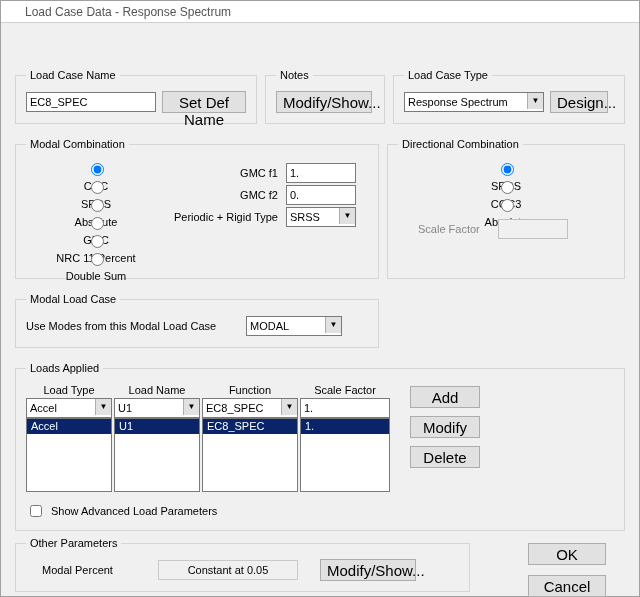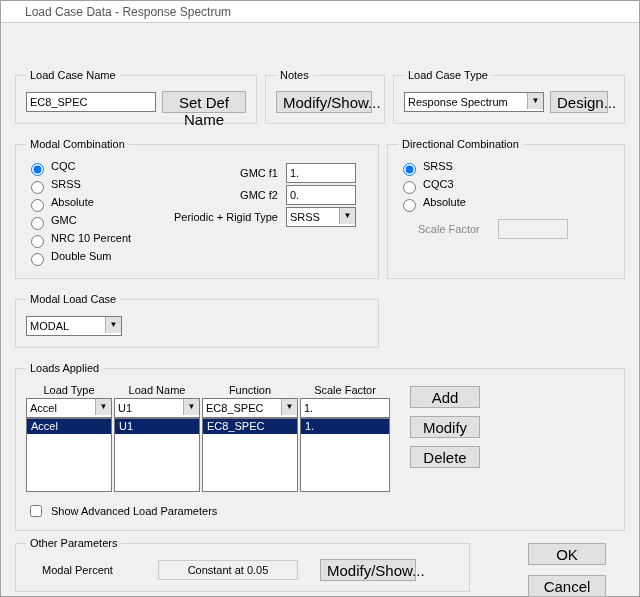--- a/index.html
+++ b/index.html
@@ -74,23 +74,24 @@
   }
   .row2 {
     display: flex;
     gap: 8px;
     margin-bottom: 6px;
   }
   .modalcomb-fs { flex: 0 0 364px; }
   .dircomb-fs   { flex: 1; }
   .radio-row {
     display: flex;
-    align-items: flex-start;
+    align-items: center;
     height: 18px;
     gap: 4px;
+    flex-direction: column;
   }
   .field-row {
     display: flex;
     align-items: center;
     height: 22px;
   }
   .field-label {
     text-align: right;
     padding-right: 8px;
   }
@@ -213,21 +214,21 @@
             <div class="radio-row">
                 <input type="radio" name="mc" style="">
                 <span>Absolute</span>
               </div>
             <div class="radio-row">
                 <input type="radio" name="mc" style="">
                 <span>GMC</span>
               </div>
             <div class="radio-row">
                 <input type="radio" name="mc" style="">
-                <span>NRC 10 Percent</span>
+                <span>NRC 11 Percent</span>
               </div>
             <div class="radio-row">
                 <input type="radio" name="mc" style="">
                 <span>Double Sum</span>
               </div>
           </div>
           <div style="flex:1;padding-top:2px;">
             <div class="field-row">
               <div class="field-label" style="width:120px">GMC  f1</div>
               <input type="text" style="width: 70px;" value="1.">
@@ -264,20 +265,21 @@
         <div class="field-row" style="margin-top:4px;">
           <div class="field-label disabled" style="width:100px;padding-left:20px;text-align:left">Scale Factor</div>
           <input type="text" style="width: 70px; background: rgb(240, 240, 240); border-color: rgb(192, 192, 192);" disabled="" value="">
         </div>
       </fieldset>
     </div>
 
     <fieldset style="width:364px">
       <legend>Modal Load Case</legend>
       <div class="field-row">
+        <div style="width:220px">Use Modes from this Modal Load Case</div>
         <span class="combo" style="width:96px">
           <input type="text" style="width: 96px;" value="MODAL">
           <span class="dropdown-arrow">▼</span>
         </span>
       </div>
     </fieldset>
 
     <fieldset class="loads-fs" style="margin-top:14px;">
       <legend>Loads Applied</legend>
 

